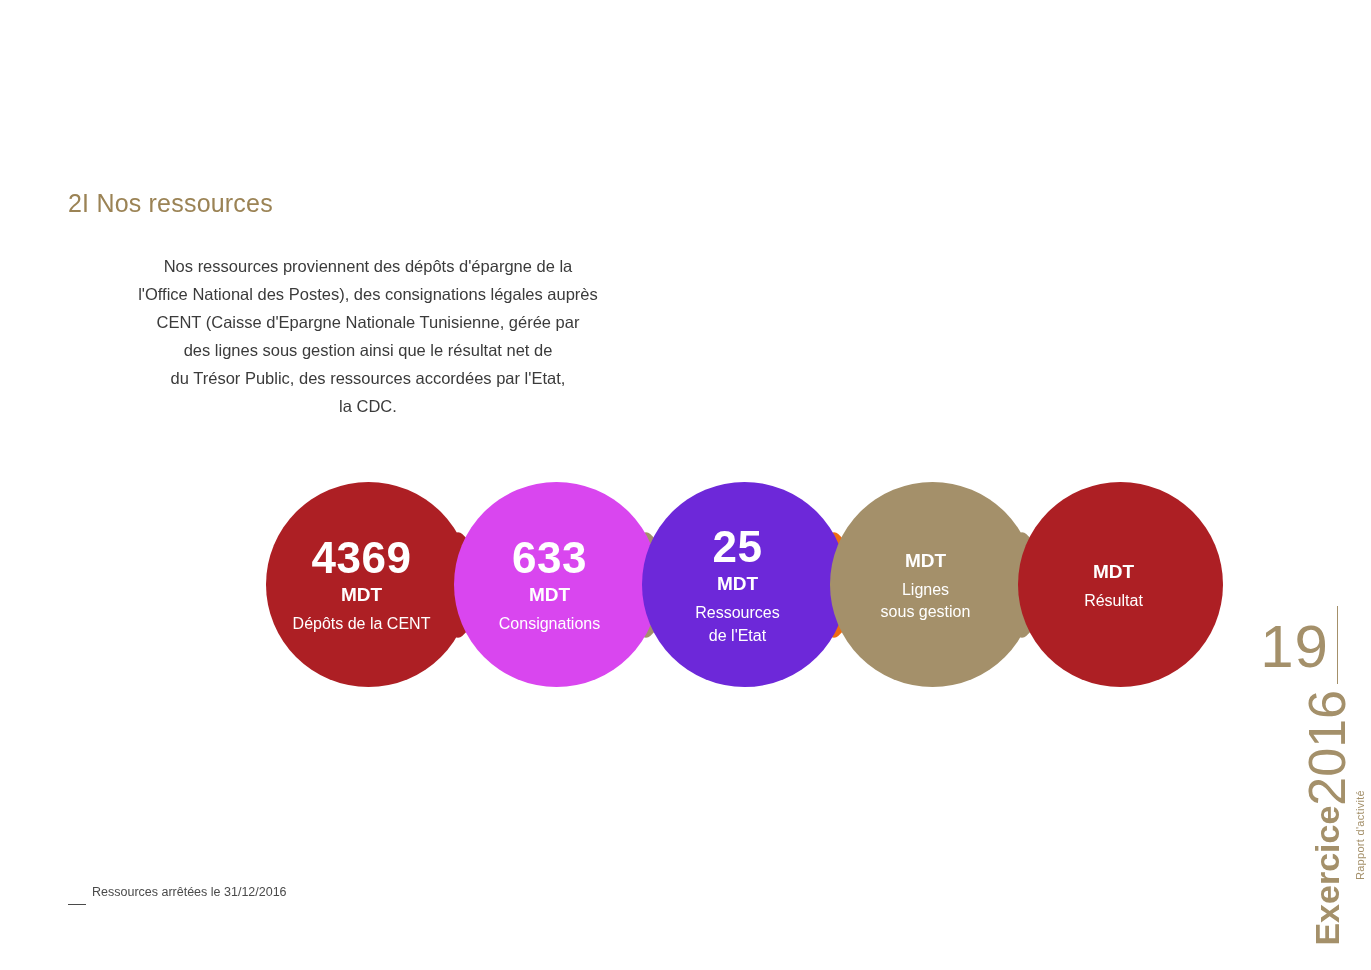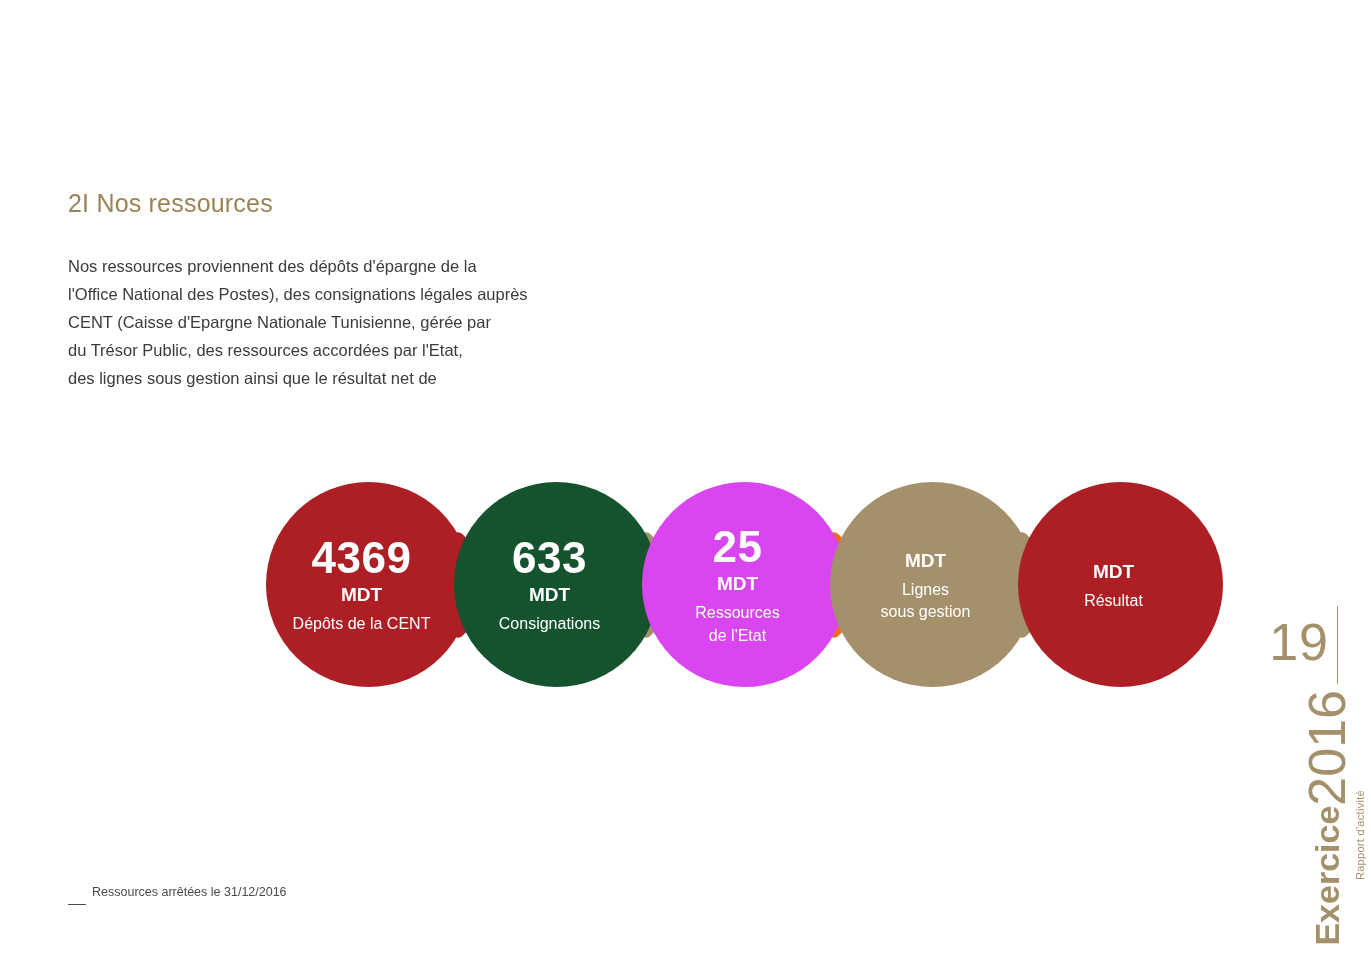--- a/index.html
+++ b/index.html
@@ -37,20 +37,21 @@
     position: absolute;
     left: 68px;
     top: 252px;
     width: 600px;
     font-size: 16.5px;
     line-height: 28px;
     color: #3b3b3b;
   }
   .intro div {
     white-space: nowrap;
+    text-align: center;
   }
 
   
   .infographic {
     position: absolute;
     left: 68px;
     top: 482px;
     width: 1170px;
     height: 215px;
   }
@@ -146,21 +147,21 @@
     background: #4a4a4a;
     position: relative;
     top: 6px;
   }
 
   
   .page-num {
     position: absolute;
     right: 42px;
     top: 612px;
-    font-size: 52px;
+    font-size: 60px;
     color: #a4906a;
     font-weight: normal;
     letter-spacing: 1px;
   }
   .vrule {
     position: absolute;
     right: 33px;
     top: 606px;
     width: 1px;
     height: 78px;
@@ -197,46 +198,47 @@
 <body>
 
 <div class="page">
 
   <div class="section-title">2I Nos ressources</div>
 
   <div class="intro">
     <div>Nos ressources proviennent des dépôts d'épargne de la</div>
     <div>l'Office National des Postes), des consignations légales auprès</div>
     <div>CENT (Caisse d'Epargne Nationale Tunisienne, gérée par</div>
+    <div>des lignes sous gestion ainsi que le résultat net de</div>
     <div>du Trésor Public, des ressources accordées par l'Etat,</div>
-    <div>des lignes sous gestion ainsi que le résultat net de</div>
+    <div>la CDC.</div>
   </div>
 
   <div class="infographic">
 
 
     <div class="node" style="left:198px; background:#ad1f24;">
       <div class="arrow" style="background:#ad1f24;"></div>
       <div class="inner">
         <div class="value">4369</div>
         <div class="unit">MDT</div>
         <div class="label">Dépôts de la CENT</div>
       </div>
     </div>
 
-    <div class="node" style="left:386px; background:#14532d;">
+    <div class="node" style="left:386px; background:#d946ef;">
       <div class="arrow" style="background:#a4906a;"></div>
       <div class="inner">
         <div class="value">633</div>
         <div class="unit">MDT</div>
         <div class="label">Consignations</div>
       </div>
     </div>
 
-    <div class="node" style="left:574px; background:#d946ef;">
+    <div class="node" style="left:574px; background:#6d28d9;">
       <div class="arrow" style="background:#ef6c14;"></div>
       <div class="inner">
         <div class="value">25</div>
         <div class="unit">MDT</div>
         <div class="label">Ressources</div>
         <div class="label" style="margin-top:1px;">de l'Etat</div>
       </div>
     </div>
 
     <div class="node" style="left:762px; background:#a4906a;">

